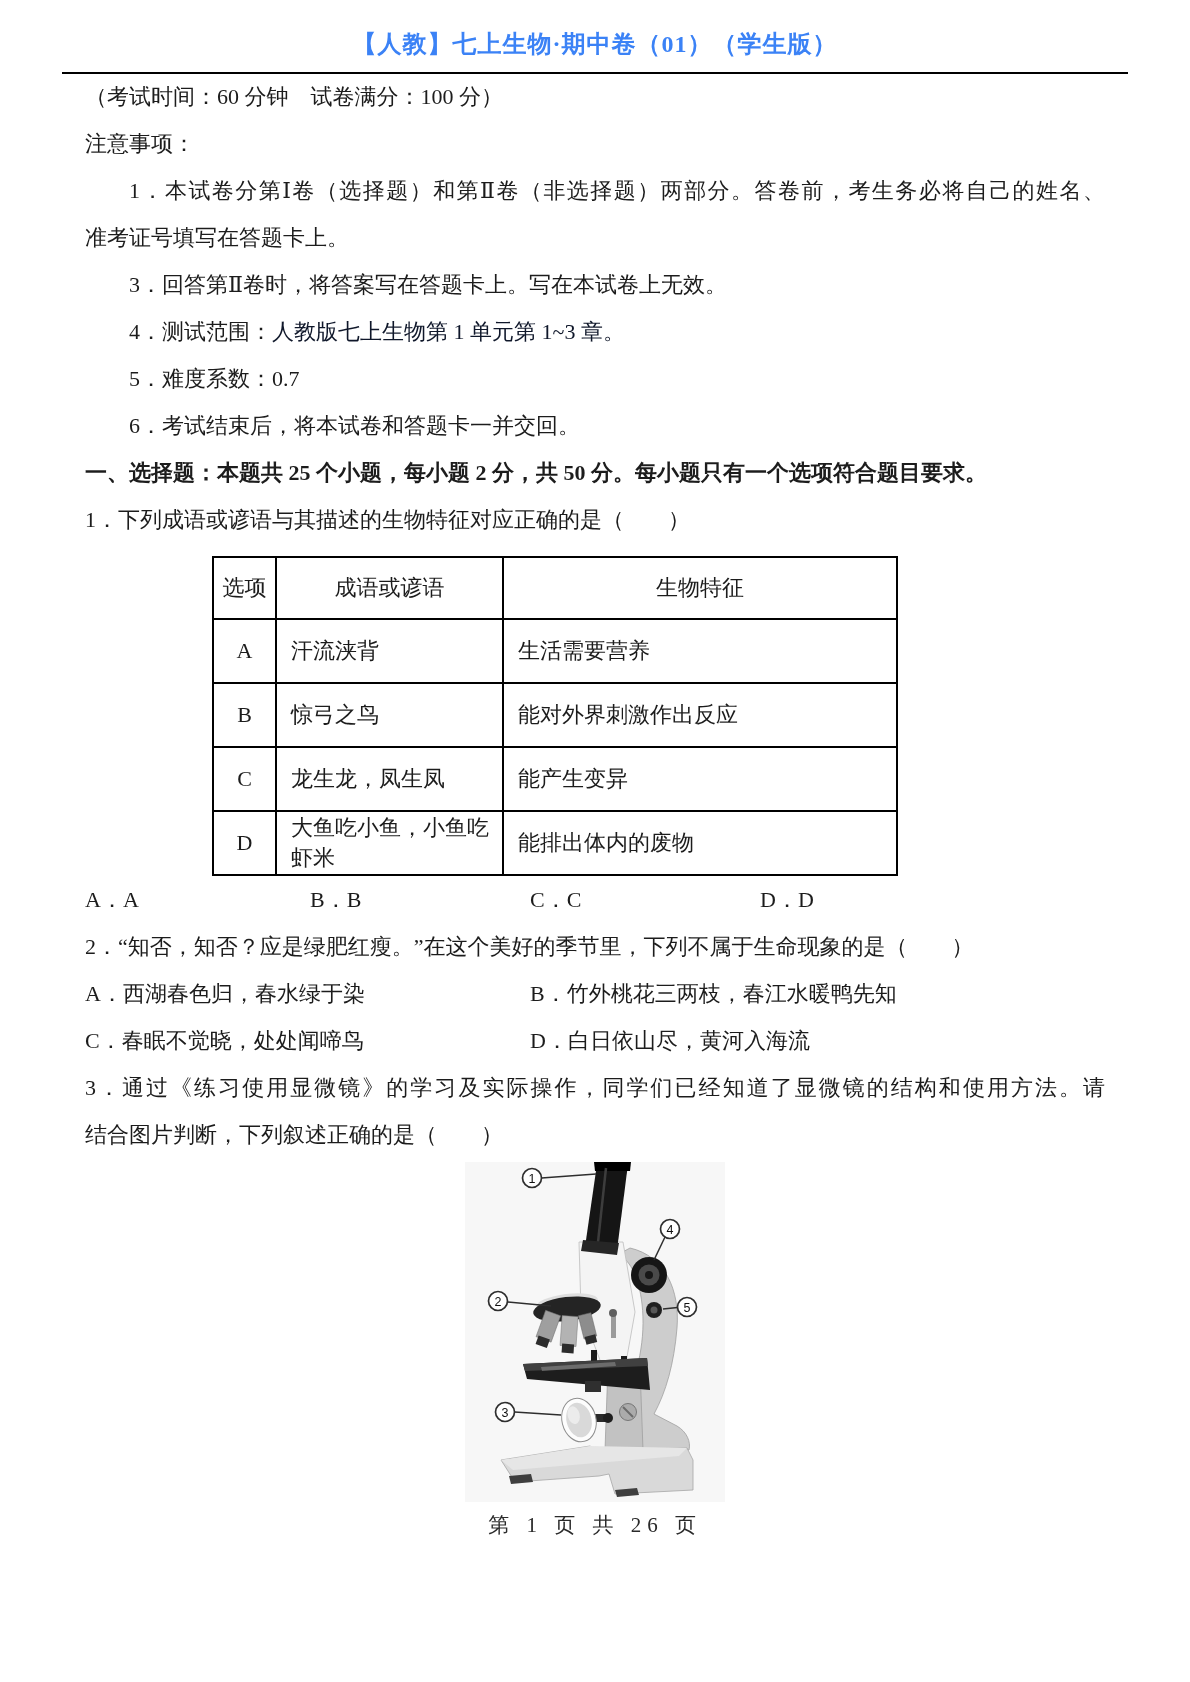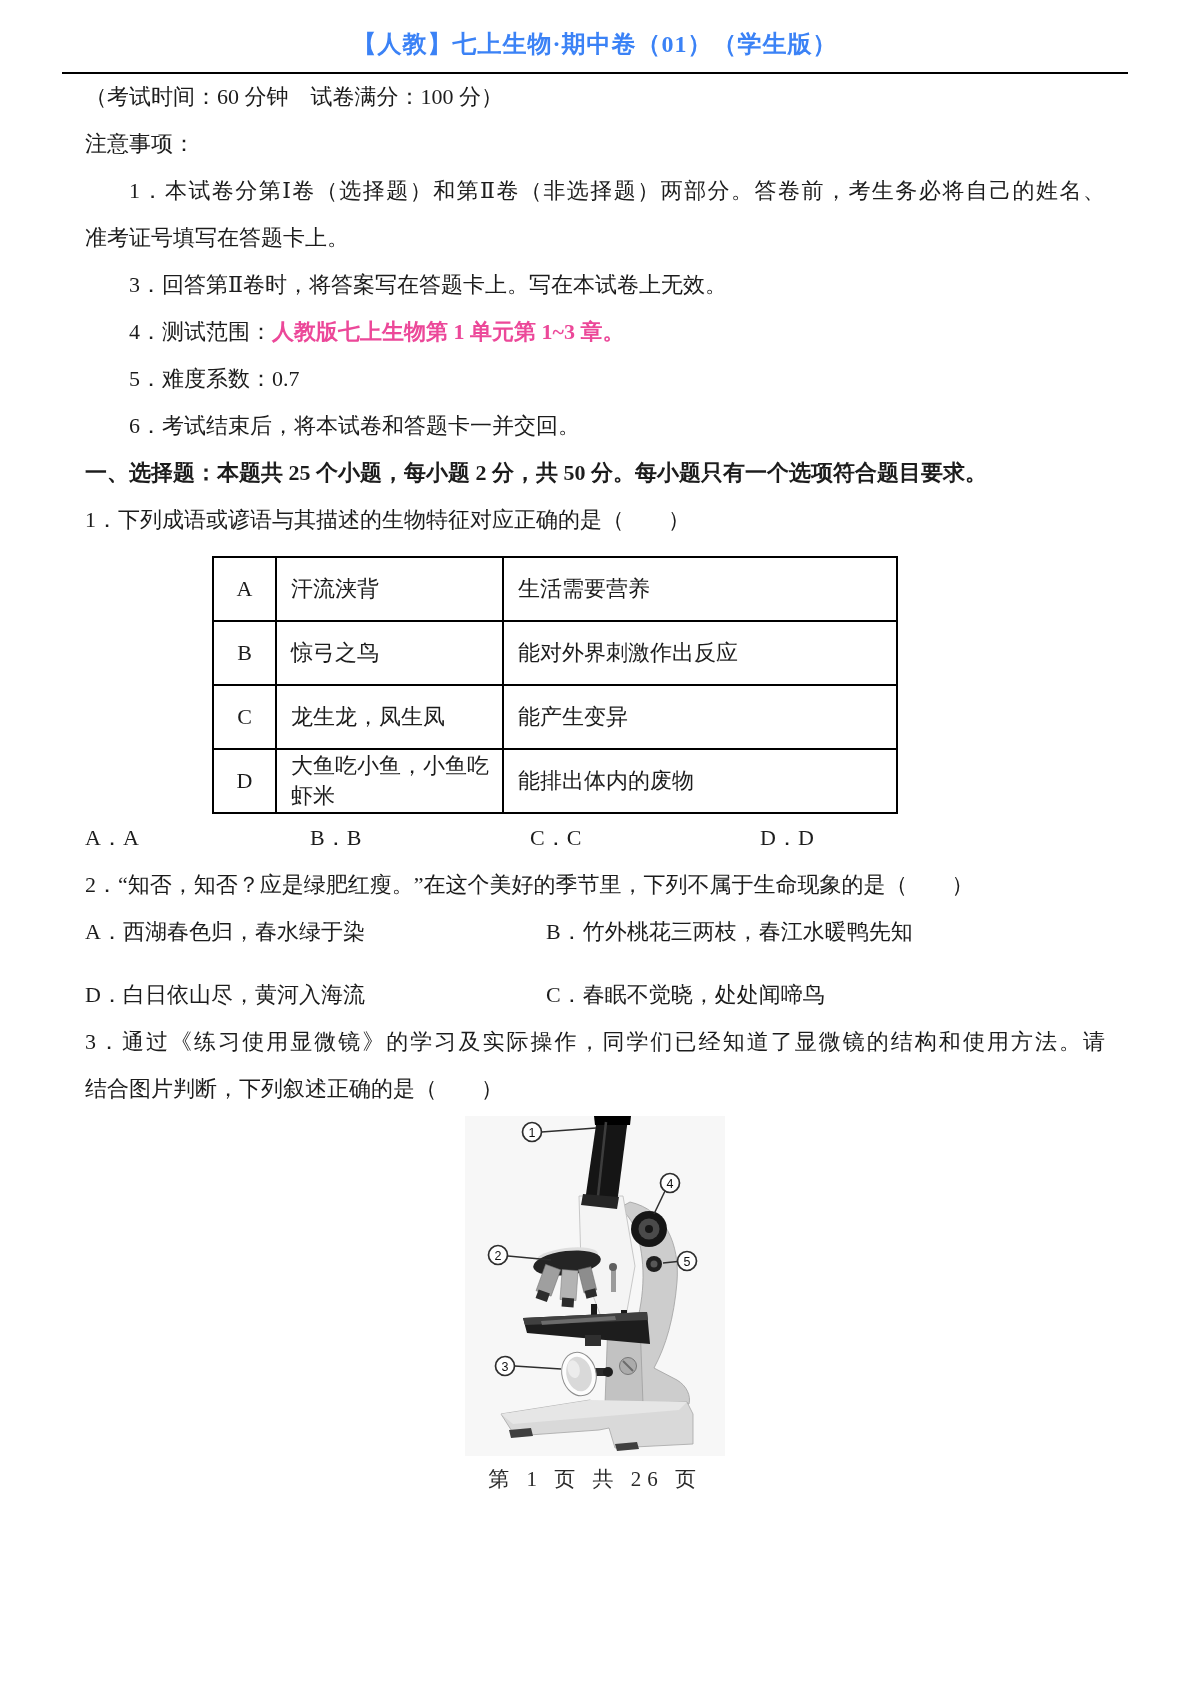--- a/index.html
+++ b/index.html
@@ -12,41 +12,41 @@
   .page{padding:24px 85px 0 85px;box-sizing:border-box;}
   .title{
     text-align:center;color:#3b82f6;font-weight:bold;
     font-size:24px;line-height:40px;margin:0;letter-spacing:1px;
   }
   .divider{border:none;border-top:2px solid #000;margin:8px -23px 0 -23px;height:0;}
   .meta{line-height:46px;margin:0;}
   .l{line-height:47px;margin:0;}
   .ind{text-indent:44px;}
   .fill{text-align:justify;text-align-last:justify;}
-  .red{color:#ec4899;font-weight:bold;}
+  .red{color:#0f172a;font-weight:normal;}
   .sec-head{font-weight:bold;line-height:47px;margin:0;}
   table.q1t{
     border-collapse:collapse;table-layout:fixed;width:684px;
     margin:13px 0 0 127px;
   }
   table.q1t th,table.q1t td{
     border:2px solid #000;font-weight:normal;font-size:22px;
     vertical-align:middle;padding:0;
   }
   table.q1t tr{height:64px;}
   table.q1t tr.hd{height:62px;}
   table.q1t th{text-align:center;}
   table.q1t td.c{text-align:center;}
   table.q1t td.t{text-align:left;padding-left:14px;}
   .optrow{display:flex;line-height:47px;}
   .optrow span{display:inline-block;}
   .optrow span:nth-child(1){width:225px;}
   .optrow span:nth-child(2){width:220px;}
   .optrow span:nth-child(3){width:230px;}
-  .optgrid{display:grid;grid-template-columns:445px 1fr;line-height:47px;gap:16px;}
+  .optgrid{display:grid;grid-template-columns:445px 1fr;line-height:47px;}
   figure.micro{margin:4px auto 0 auto;width:260px;height:340px;padding:0;}
   footer.pg{
     text-align:center;line-height:30px;margin-top:8px;
     letter-spacing:6px;font-size:21px;color:#2a2a2a;
   }
 </style>
 </head>
 <body>
 
 <div class="page">
@@ -75,20 +75,25 @@
 
   <section>
     <p class="l">1．下列成语或谚语与其描述的生物特征对应正确的是（　　）</p>
     <table class="q1t">
       <colgroup>
           <col style="width:63px">
           <col style="width:227px">
           <col style="width:394px">
         </colgroup>
       <tbody>
+          <tr class="hd">
+        <th>选项</th>
+        <th>成语或谚语</th>
+        <th>生物特征</th>
+      </tr>
       <tr>
         <td class="c">A</td>
         <td class="t">汗流浃背</td>
         <td class="t">生活需要营养</td>
       </tr>
       <tr>
         <td class="c">B</td>
         <td class="t">惊弓之鸟</td>
         <td class="t">能对外界刺激作出反应</td>
       </tr>
@@ -110,22 +115,22 @@
       <span>C．C</span>
       <span>D．D</span>
     </div>
   </section>
 
   <section>
     <p class="l">2．“知否，知否？应是绿肥红瘦。”在这个美好的季节里，下列不属于生命现象的是（　　）</p>
     <div class="optgrid">
       <span>A．西湖春色归，春水绿于染</span>
       <span>B．竹外桃花三两枝，春江水暖鸭先知</span>
+      <span>C．春眠不觉晓，处处闻啼鸟</span>
       <span>D．白日依山尽，黄河入海流</span>
-      <span>C．春眠不觉晓，处处闻啼鸟</span>
     </div>
   </section>
 
   <section>
     <div class="l fill">3．通过《练习使用显微镜》的学习及实际操作，同学们已经知道了显微镜的结构和使用方法。请</div>
     <div class="l">结合图片判断，下列叙述正确的是（　　）</div>
 
     <figure class="micro">
       <svg width="260" height="340" viewBox="0 0 260 340">
 

